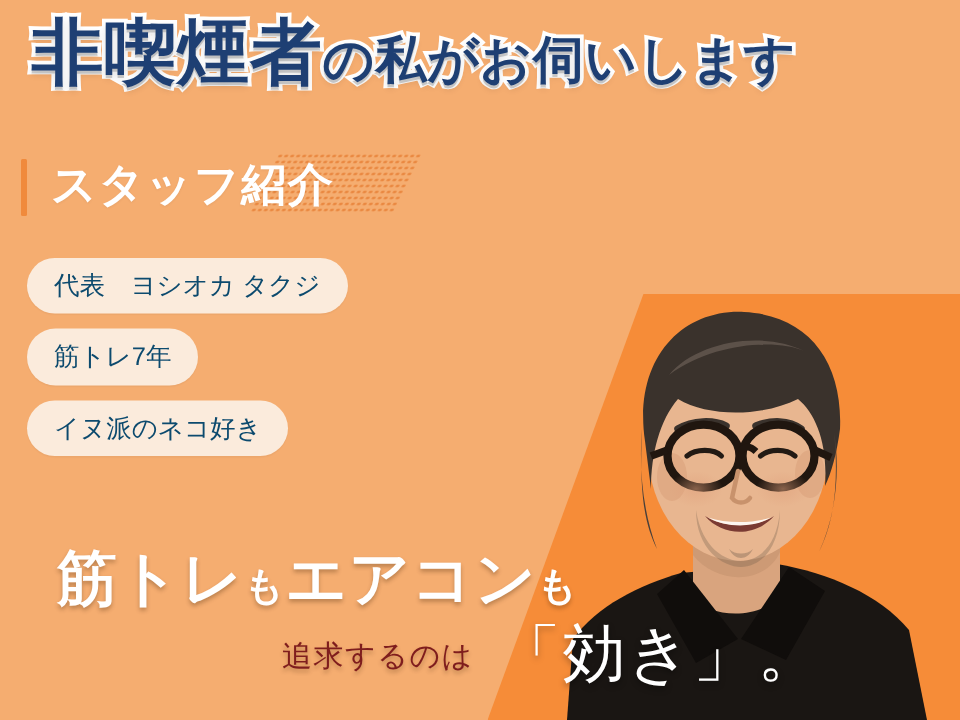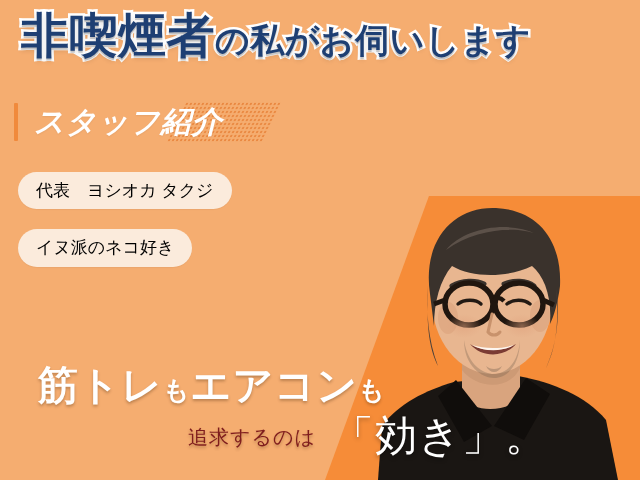--- a/index.html
+++ b/index.html
@@ -61,22 +61,21 @@
     font-size: 34px;
   }
 
   
   .section-title-wrap {
     position: absolute;
     left: 14px;
     top: 100px;
     height: 44px;
     display: flex;
-    align-items: center;
-    font-style: italic;
+    align-items: flex-end;
   }
   .accent-bar {
     width: 4px;
     height: 38px;
     background: #f08a3c;
     border-radius: 1px;
     margin-right: 16px;
   }
   .section-title {
     color: #ffffff;
@@ -108,21 +107,21 @@
     top: 172px;
     width: 300px;
   }
   .tag-row {
     display: flex;
     gap: 10px;
     margin-bottom: 10px;
   }
   .tag {
     background: #fbebdc;
-    color: #000000;
+    color: #0c4a6e;
     border-radius: 999px;
     padding: 8px 18px;
     font-size: 17px;
     font-weight: 400;
     line-height: 1.25;
     white-space: pre;
     box-shadow: 0 1px 1px rgba(0,0,0,0.04);
   }
 
   
@@ -199,20 +198,21 @@
   <div class="section-title-wrap">
     <div class="accent-bar"></div>
     <div class="section-title">スタッフ紹介</div>
   </div>
 
   <div class="tags">
     <div class="tag-row">
       <div class="tag">代表　ヨシオカ タクジ</div>
     </div>
     <div class="tag-row">
+      <div class="tag">筋トレ7年</div>
     </div>
     <div class="tag-row">
       <div class="tag">イヌ派のネコ好き</div>
     </div>
   </div>
 
   <div class="portrait">
     <svg viewBox="0 0 272 290" xmlns="http://www.w3.org/2000/svg" aria-hidden="true">
       <defs>
         <clipPath id="pclip">

